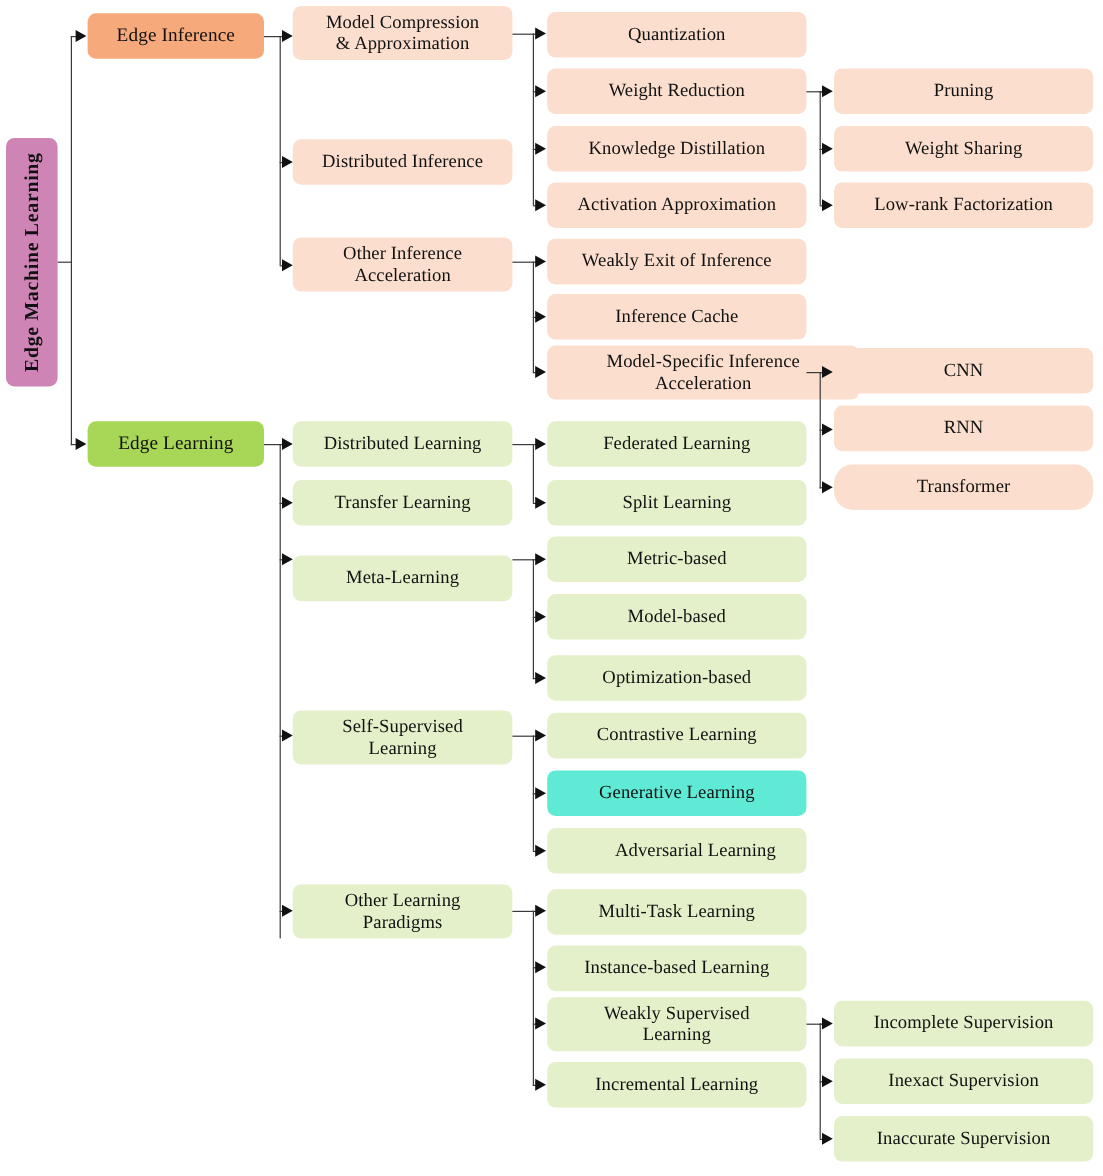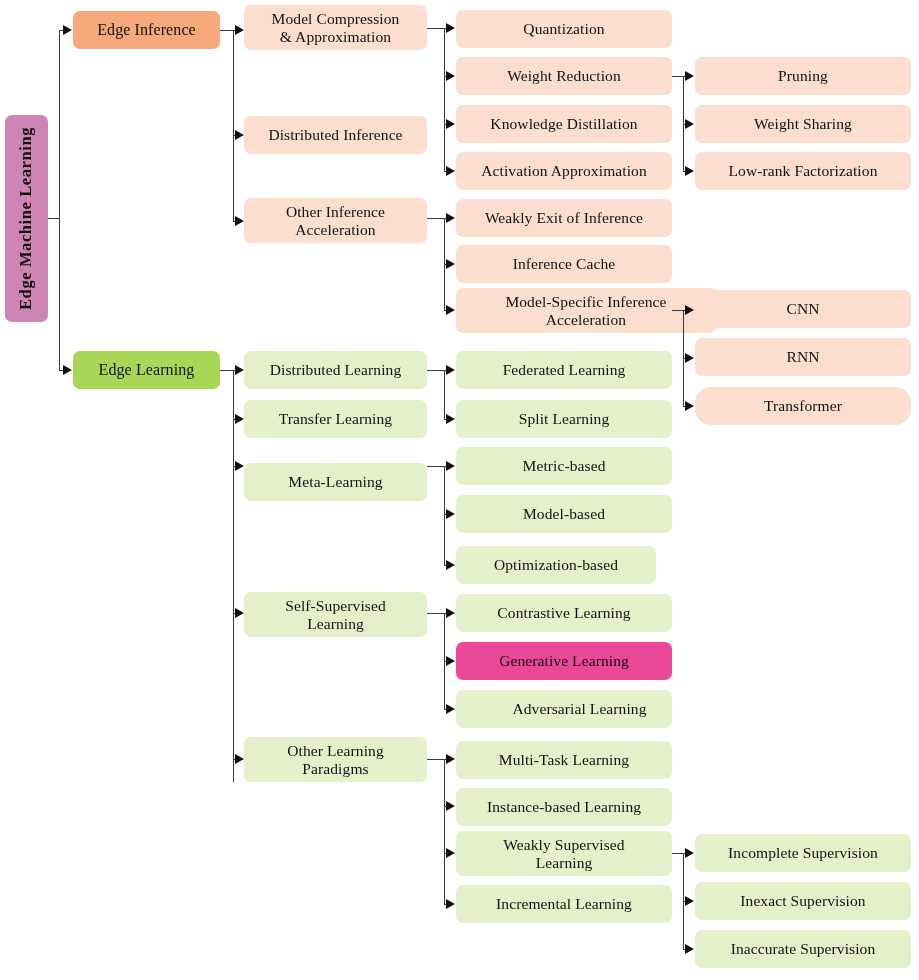--- a/index.html
+++ b/index.html
@@ -206,23 +206,23 @@
   <div class="conn h" style="left:444px; top:904px; width:6px;"></div>
   <div class="arrow" style="left:446px; top:754px;"></div>
   <div class="arrow" style="left:446px; top:801px;"></div>
   <div class="arrow" style="left:446px; top:848px;"></div>
   <div class="arrow" style="left:446px; top:899px;"></div>
 
   <div class="node" style="left:456px; top:351px; width:216px; height:38px; background:#E4F0C9;">Federated Learning</div>
   <div class="node" style="left:456px; top:400px; width:216px; height:38px; background:#E4F0C9;">Split Learning</div>
   <div class="node" style="left:456px; top:447px; width:216px; height:38px; background:#E4F0C9;">Metric-based</div>
   <div class="node" style="left:456px; top:495px; width:216px; height:38px; background:#E4F0C9;">Model-based</div>
-  <div class="node" style="left:456px; top:546px; width:200px; height:38px; background:#E4F0C9;">Optimization-based</div>
+  <div class="node" style="left:456px; top:546px; width:216px; height:38px; background:#E4F0C9;">Optimization-based</div>
   <div class="node" style="left:456px; top:594px; width:216px; height:38px; background:#E4F0C9;">Contrastive Learning</div>
-  <div class="node" style="left:456px; top:642px; width:216px; height:38px; background:#ec4899;">Generative Learning</div>
+  <div class="node" style="left:456px; top:642px; width:216px; height:38px; background:#5eead4;">Generative Learning</div>
   <div class="node" style="left:456px; top:690px; width:216px; height:38px; background:#E4F0C9;padding-left:36px;">Adversarial Learning</div>
   <div class="node" style="left:456px; top:741px; width:216px; height:38px; background:#E4F0C9;">Multi-Task Learning</div>
   <div class="node" style="left:456px; top:788px; width:216px; height:38px; background:#E4F0C9;">Instance-based Learning</div>
   <div class="node" style="left:456px; top:831px; width:216px; height:45px; background:#E4F0C9; flex-direction:column;">
     <span>Weakly Supervised</span>
     <span>Learning</span>
   </div>
   <div class="node" style="left:456px; top:885px; width:216px; height:38px; background:#E4F0C9;">Incremental Learning</div>
 
   <div class="conn h" style="left:672px; top:853px; width:13px;"></div>

